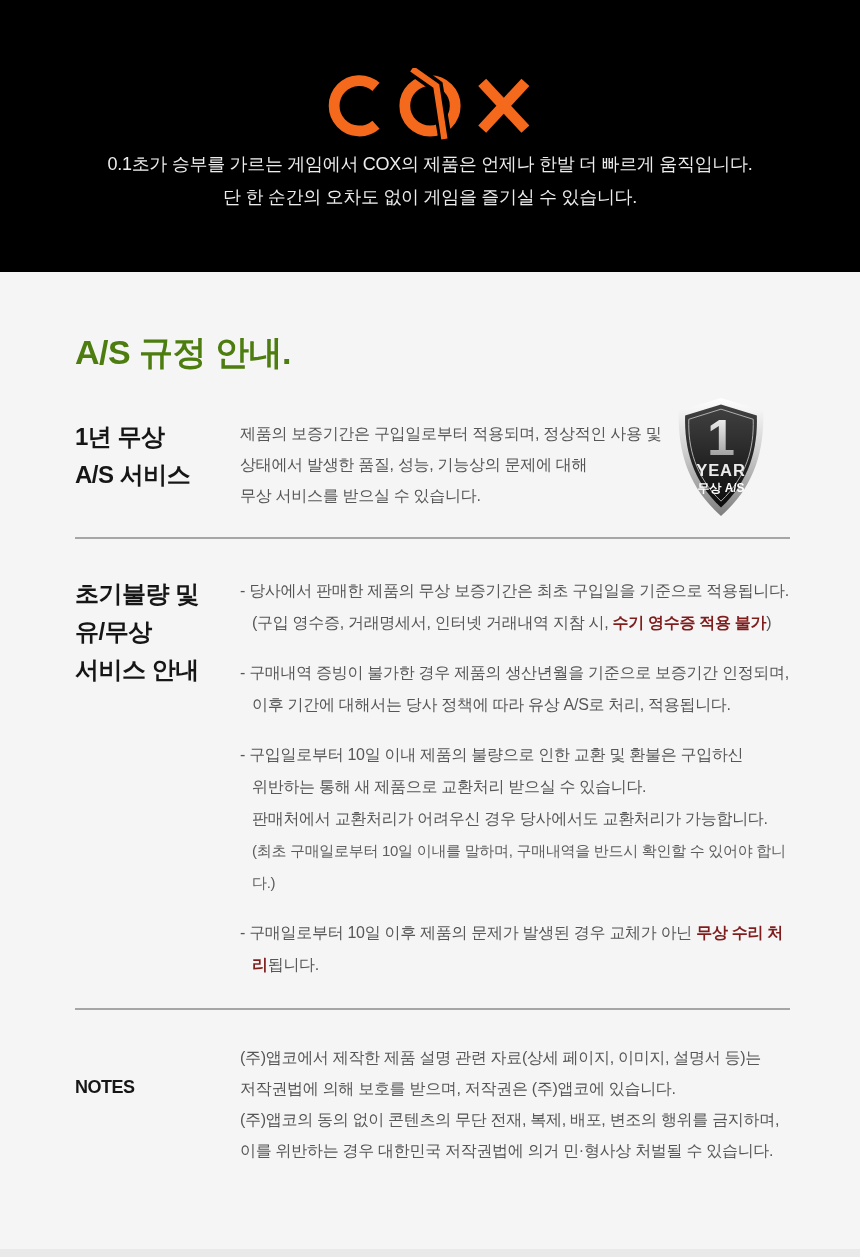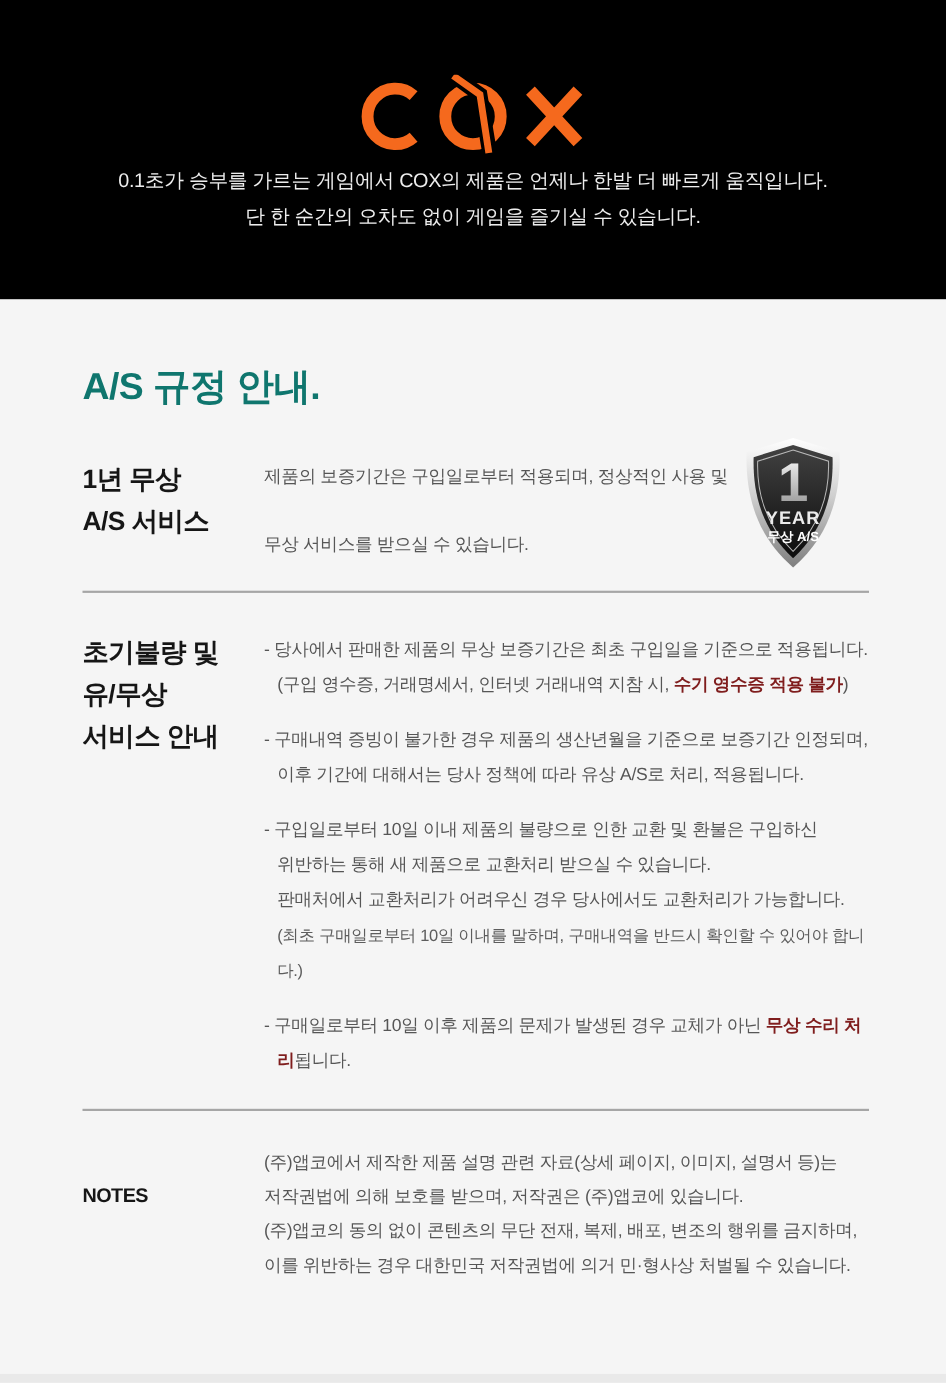--- a/index.html
+++ b/index.html
@@ -18,21 +18,21 @@
   }
   .logo-svg{display:block;margin:0 auto 8px;}
   .tagline{
     margin:0;color:#ededed;font-size:18px;line-height:33px;
     letter-spacing:-0.3px;
   }
   
   .content{padding:60px 65px 0 75px;}
   .page-title{
     margin:0 0 46px;font-size:34px;line-height:40px;font-weight:bold;
-    color:#0f766e;letter-spacing:-0.5px;
+    color:#4d7c0f;letter-spacing:-0.5px;
   }
   .row{
     display:grid;grid-template-columns:165px 1fr;
     position:relative;
   }
   .row-title{
     margin:0;font-size:24px;line-height:38px;font-weight:bold;color:#161616;
     letter-spacing:-0.5px;
   }
   .row-body{color:#565656;font-size:16px;line-height:31px;letter-spacing:-0.3px;}
@@ -83,21 +83,21 @@
     <h1 class="page-title">A/S 규정 안내.</h1>
 
     <section class="row">
       <h2 class="row-title">
         <span>1년 무상</span><br>
         <span>A/S 서비스</span>
       </h2>
       <div class="row-body">
         <p>
           <span>제품의 보증기간은 구입일로부터 적용되며, 정상적인 사용 및</span><br>
-          <br>
+          <span>상태에서 발생한 품질, 성능, 기능상의 문제에 대해</span><br>
           <span>무상 서비스를 받으실 수 있습니다.</span>
         </p>
       </div>
       <div class="badge">
         <svg width="92" height="122" viewBox="0 0 100 132">
           <defs>
             <linearGradient id="gSilver" x1="0" x2="0" y1="0" y2="1">
               <stop offset="0%" stop-color="#ffffff"></stop>
               <stop offset="45%" stop-color="#cfcfcf"></stop>
               <stop offset="100%" stop-color="#7e7e7e"></stop>

